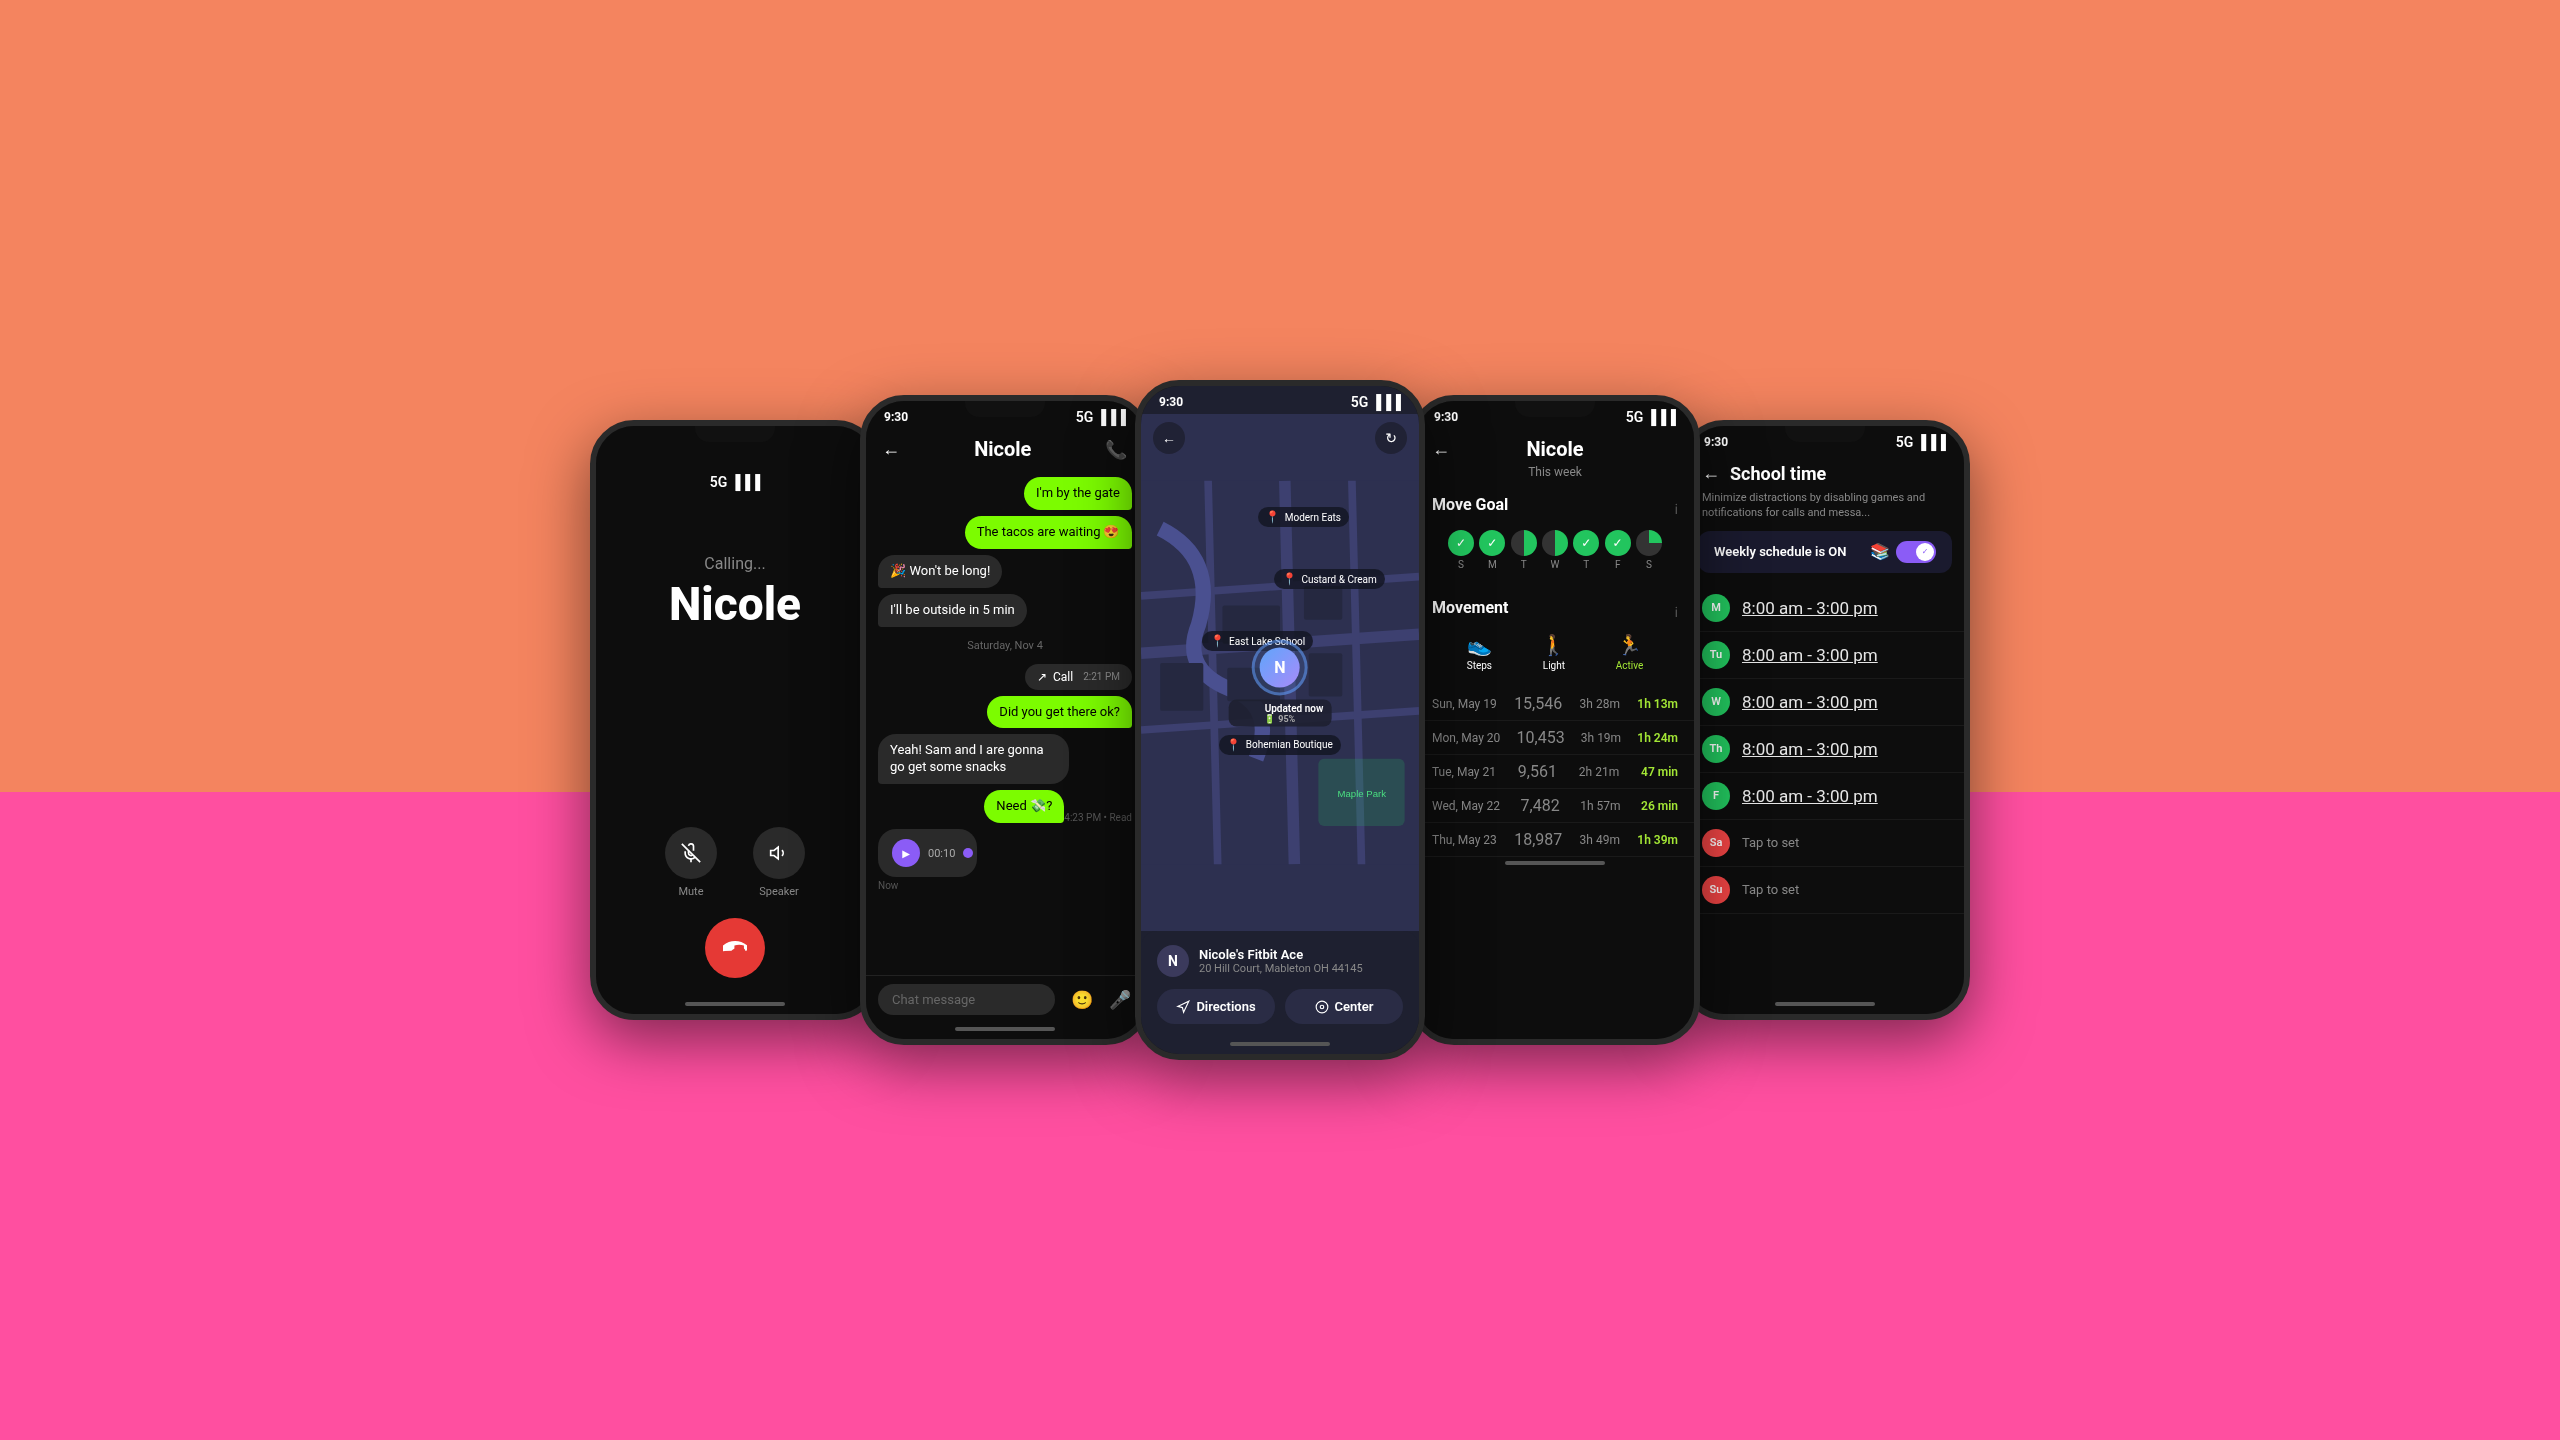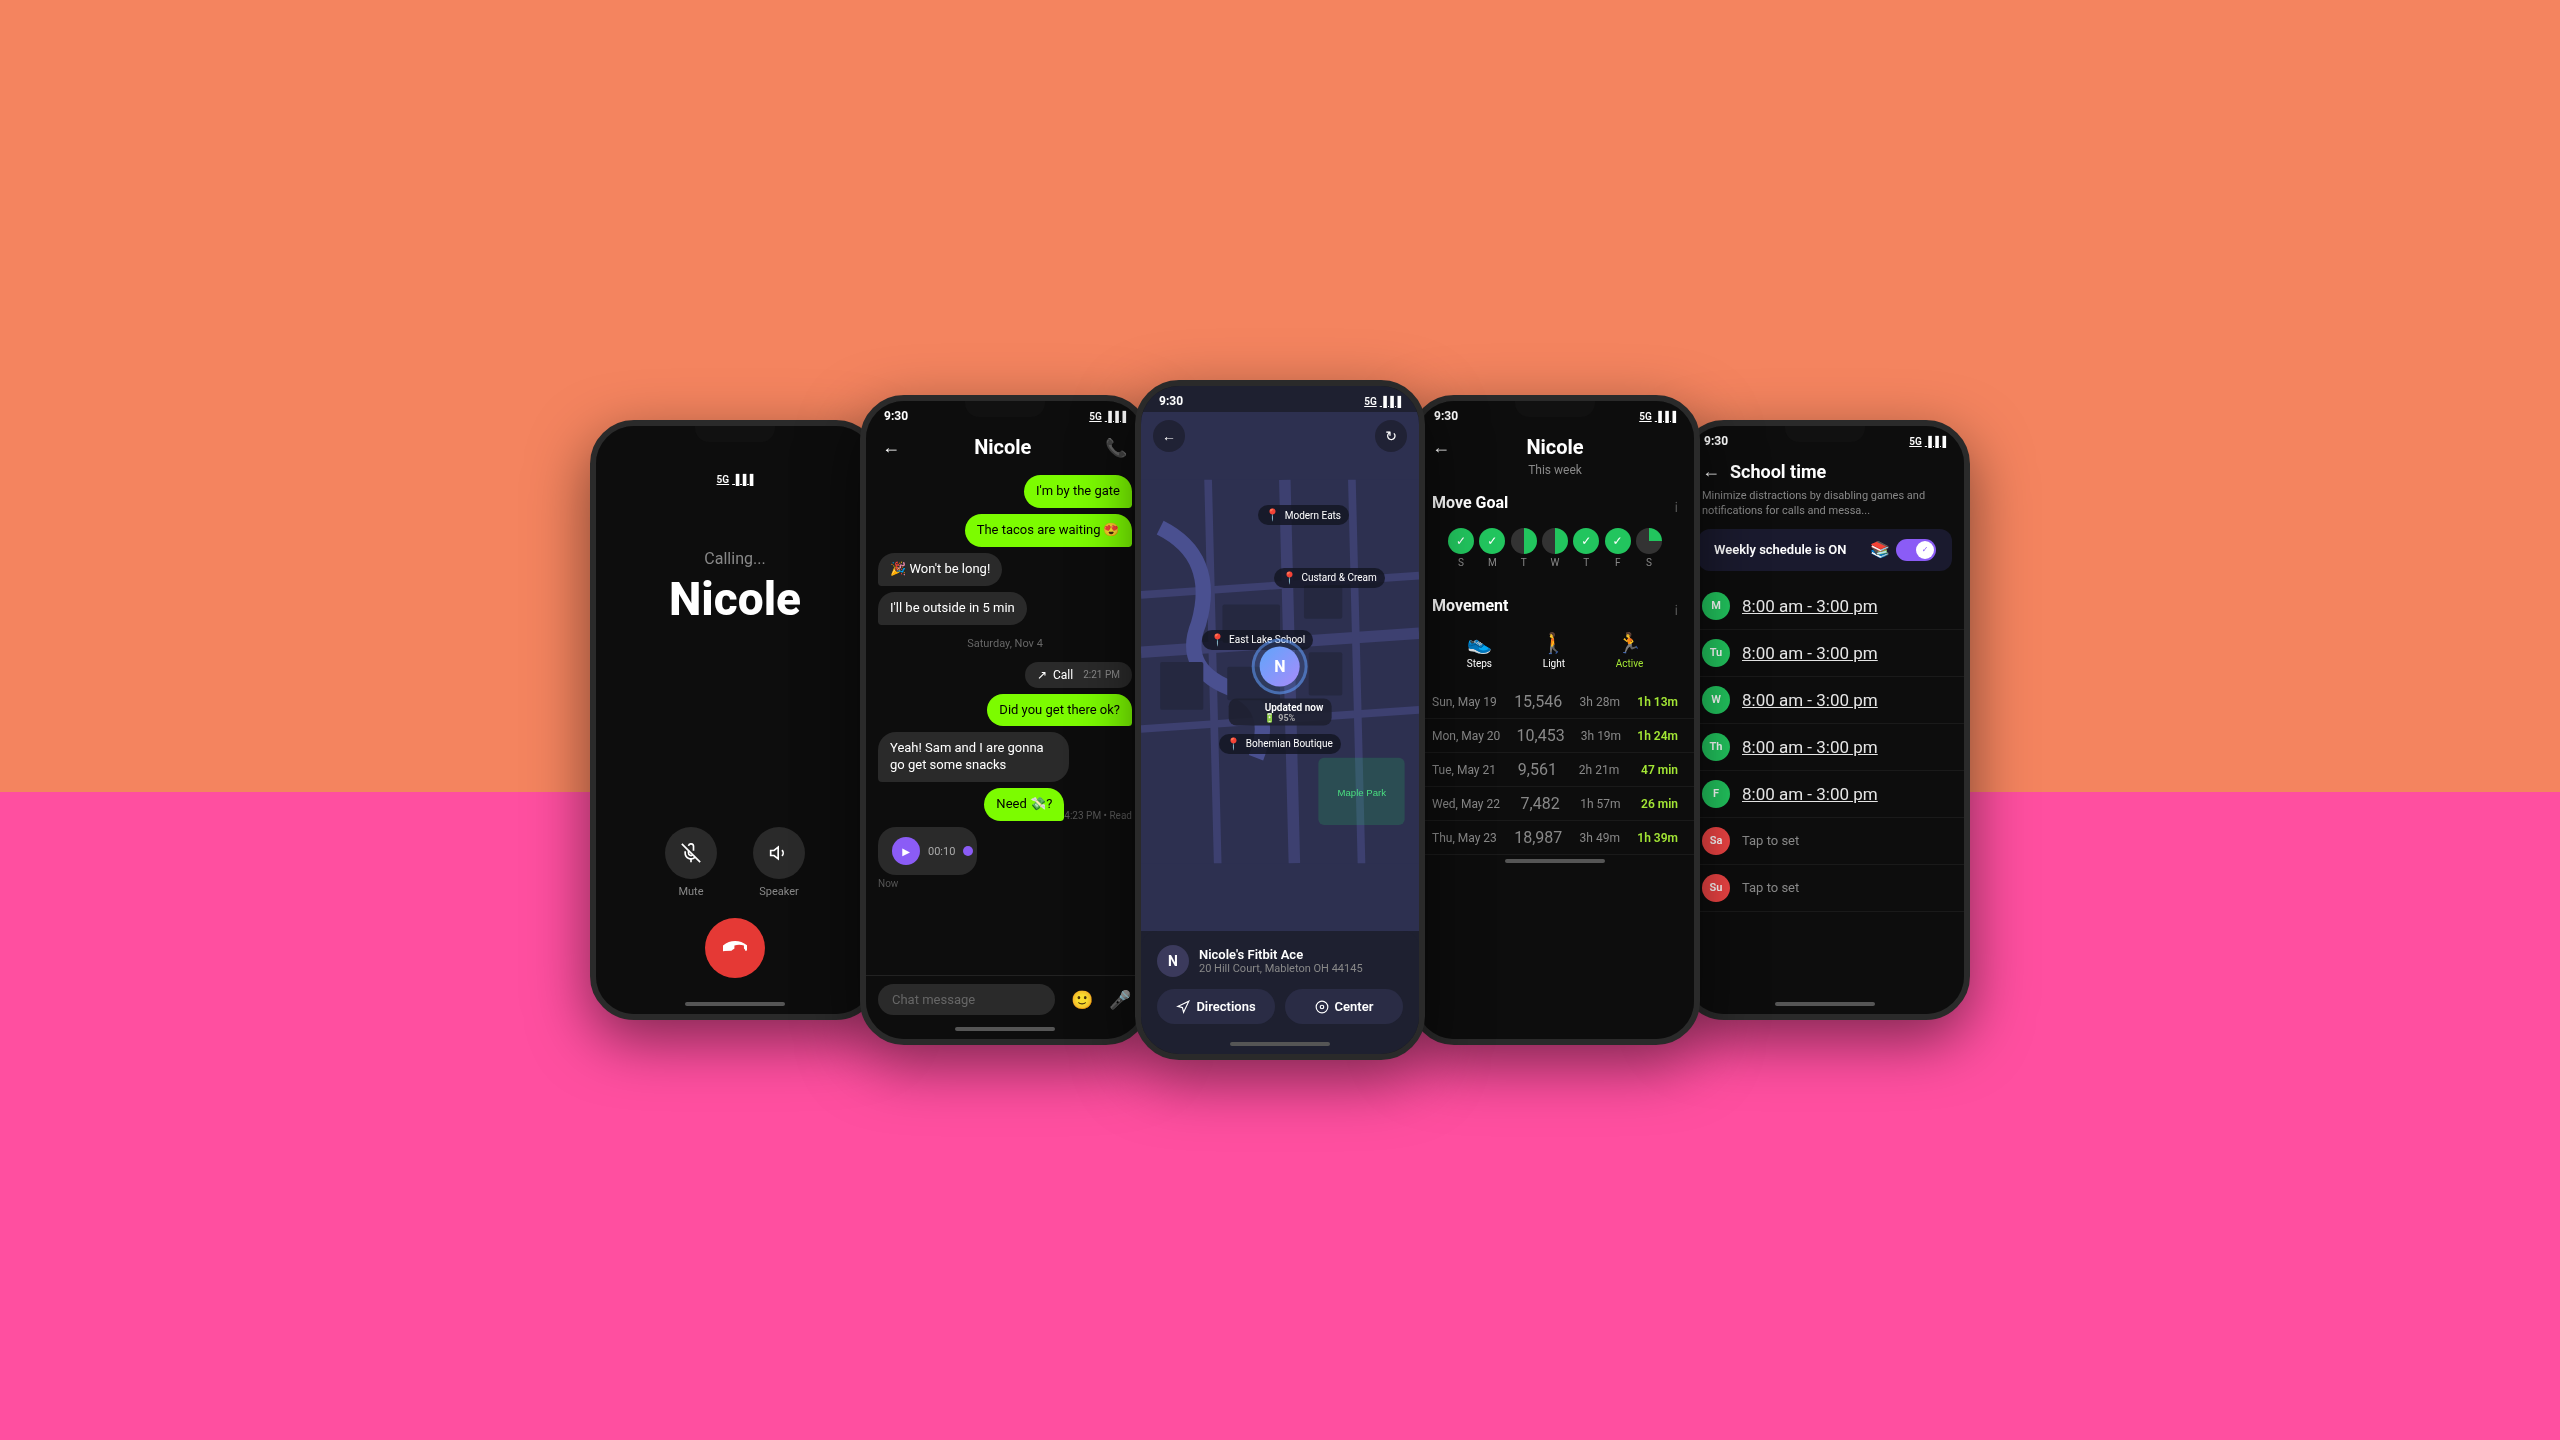--- a/index.html
+++ b/index.html
@@ -50,21 +50,21 @@
     .status-bar {
       display: flex;
       justify-content: space-between;
       align-items: center;
       padding: 8px 18px 4px;
       color: white;
       font-size: 11px;
       font-weight: 600;
     }
     .status-bar .time { font-weight: 700; font-size: 12px; }
-    .status-icons { display: flex; align-items: center; gap: 3px; font-size: 10px; text-decoration: underline; }
+    .status-icons { display: flex; align-items: center; gap: 3px; font-size: 14px; }
     .notch {
       width: 80px;
       height: 16px;
       background: #111;
       border-radius: 0 0 14px 14px;
       margin: 0 auto;
       position: absolute;
       top: 0;
       left: 50%;
       transform: translateX(-50%);

